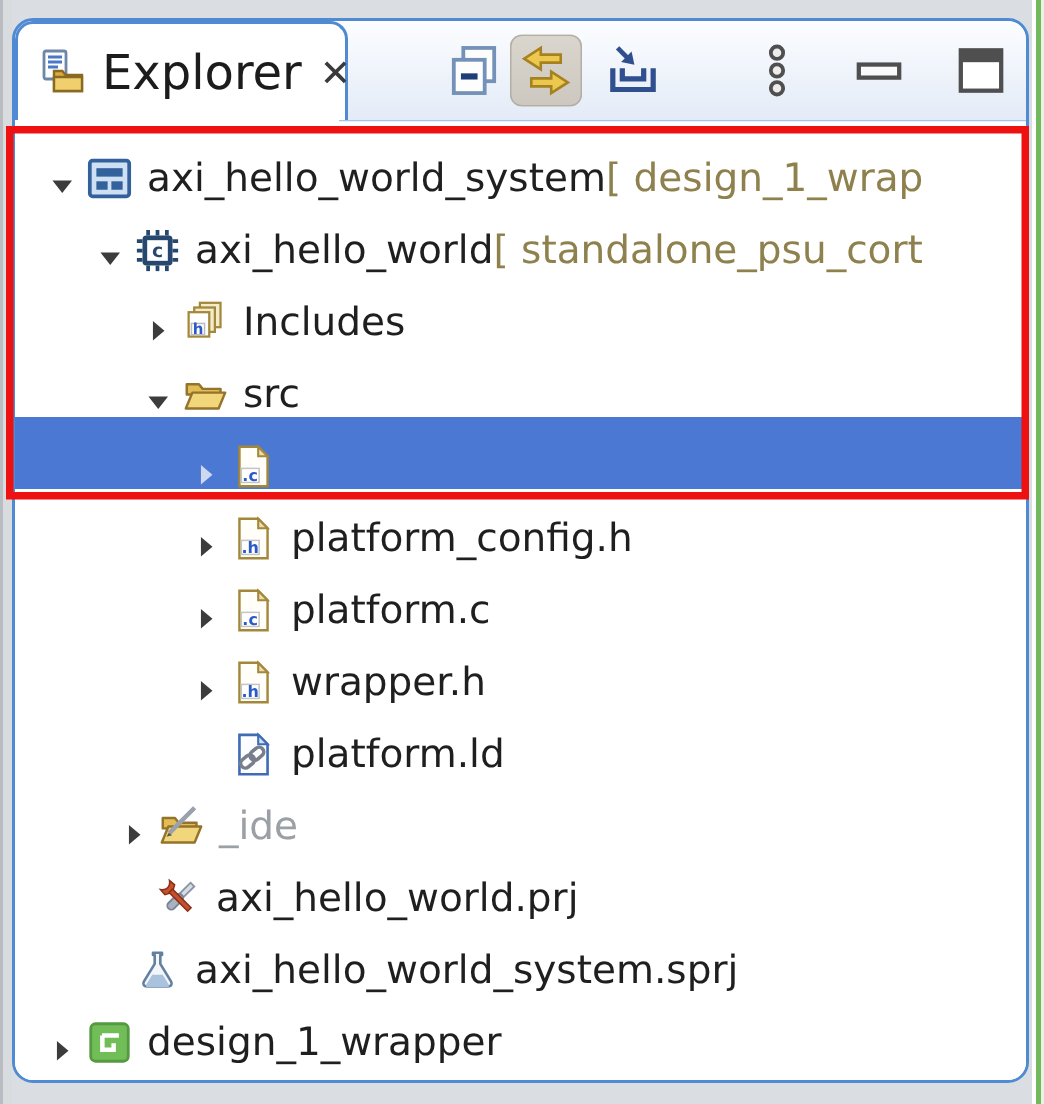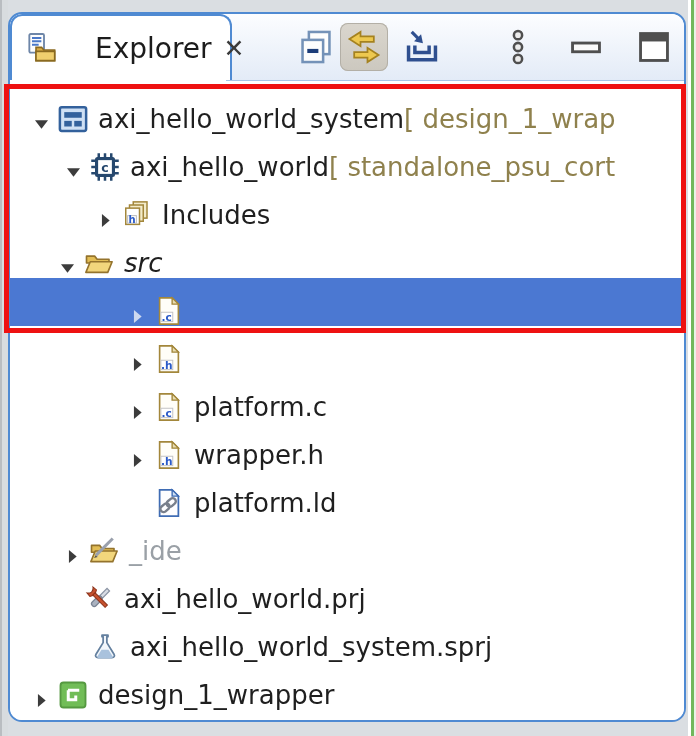--- a/index.html
+++ b/index.html
@@ -52,21 +52,21 @@
   .tb-ic svg{width:38px;height:38px;}
   .tab{
     position:absolute;left:0;top:0;width:222px;height:66px;
     box-sizing:border-box;background:#ffffff;
     border:2px solid var(--accent,#4f8ad2);border-bottom:none;
     border-radius:12px 12px 0 0;
     display:flex;align-items:center;padding-left:14px;z-index:2;
   }
   .tab-ic{display:flex;margin-right:10px;}
   .tab-ic svg{width:32px;height:32px;}
-  .tab-label{font-size:28px;color:#1c1c1c;margin-left:27px;}
+  .tab-label{font-size:32px;color:#1c1c1c;}
   .tab-close{font-size:25px;font-weight:bold;color:#3a3a3a;margin-left:12px;}
   .tree{
     position:absolute;left:0;top:66px;right:0;bottom:0;
     background:#ffffff;padding-top:6px;overflow:hidden;
   }
   .row{
     height:48px;display:flex;align-items:flex-end;
     white-space:nowrap;font-size:26px;color:var(--text,#1f1f1f);
     overflow:hidden;
   }
@@ -227,21 +227,21 @@
             <svg viewBox="0 0 24 24">
               <rect x="9" y="1.5" width="11" height="13" fill="#f3ebc9" stroke="#a3873b" stroke-width="1.2"></rect>
               <rect x="6" y="4" width="11" height="13" fill="#f3ebc9" stroke="#a3873b" stroke-width="1.2"></rect>
               <rect x="3" y="6.5" width="11" height="13" fill="#fff" stroke="#a3873b" stroke-width="1.2"></rect>
               <rect x="4.5" y="12.5" width="7" height="6" fill="#fff" stroke="#bbb" stroke-width="0.8"></rect>
               <text x="8" y="18" text-anchor="middle" font-size="8" font-weight="bold" fill="#2a5ac8" font-family="DejaVu Sans, sans-serif">h</text>
             </svg>
           </span>
           <span class="lbl">Includes</span>
         </div>
-        <div class="row" style="padding-left: 40px; font-style: italic;">
+        <div class="row" style="padding-left: 78px;">
           <span class="expander">
             <svg viewBox="0 0 16 16" width="19" height="19">
               <path d="M2.5 4.5 h11 l-5.5 7 z" fill="currentColor"></path>
             </svg>
           </span>
           <span class="node-ic">
             <svg viewBox="0 0 24 24">
               <path d="M2 6.5 h6.5 l2 2.5 H20 v3 H2 z" fill="#e2bd55" stroke="#94732c" stroke-width="1.3" stroke-linejoin="round"></path>
               <path d="M1.5 19.5 L5 11 h17.5 L19 19.5 z" fill="#f2d67c" stroke="#94732c" stroke-width="1.3" stroke-linejoin="round"></path>
             </svg>
@@ -270,20 +270,21 @@
             </svg>
           </span>
           <span class="node-ic">
             <svg viewBox="0 0 24 24">
               <path d="M4.5 1.5 h10 l5 5 v16 h-15 z" fill="#fffef8" stroke="#a3873b" stroke-width="1.3"></path>
               <path d="M14.5 1.5 l5 5 h-5 z" fill="#e9ddb0" stroke="#a3873b" stroke-width="1.1"></path>
               <rect x="5.5" y="13" width="9.5" height="7.5" fill="#fff" stroke="#c4c4c4" stroke-width="0.8"></rect>
               <text x="10.2" y="19.6" text-anchor="middle" font-size="8.5" font-weight="bold" fill="#2a5ac8" font-family="DejaVu Sans, sans-serif">.h</text>
             </svg>
           </span>
+          <span class="lbl">platform_config.h</span>
         </div>
         <div class="row" style="padding-left: 110px;">
           <span class="expander">
             <svg viewBox="0 0 16 16" width="19" height="19">
               <path d="M5 2.5 l6.5 5.5 -6.5 5.5 z" fill="currentColor"></path>
             </svg>
           </span>
           <span class="node-ic">
             <svg viewBox="0 0 24 24">
               <path d="M4.5 1.5 h10 l5 5 v16 h-15 z" fill="#fffef8" stroke="#a3873b" stroke-width="1.3"></path>
@@ -317,37 +318,37 @@
               <path d="M4.5 1.5 h10 l5 5 v16 h-15 z" fill="#fdfdff" stroke="#3f6cb4" stroke-width="1.4"></path>
               <path d="M14.5 1.5 l5 5 h-5 z" fill="#cfe0f4" stroke="#3f6cb4" stroke-width="1.1"></path>
               <g transform="rotate(-40 11.5 13.5)" fill="none" stroke="#787f8c" stroke-width="1.9">
                 <rect x="4" y="11" width="8" height="5" rx="2.5"></rect>
                 <rect x="10.5" y="11" width="8" height="5" rx="2.5"></rect>
               </g>
             </svg>
           </span>
           <span class="lbl">platform.ld</span>
         </div>
-        <div class="row muted" style="padding-left: 45px;">
+        <div class="row muted" style="padding-left: 62px;">
           <span class="expander">
             <svg viewBox="0 0 16 16" width="19" height="19">
               <path d="M5 2.5 l6.5 5.5 -6.5 5.5 z" fill="currentColor"></path>
             </svg>
           </span>
           <span class="node-ic">
             <svg viewBox="0 0 24 24">
               <path d="M2 7.5 h6.5 l2 2.5 H20 v3 H2 z" fill="#e2bd55" stroke="#94732c" stroke-width="1.3" stroke-linejoin="round"></path>
               <path d="M1.5 20.5 L5 12 h17.5 L19 20.5 z" fill="#f2d67c" stroke="#94732c" stroke-width="1.3" stroke-linejoin="round"></path>
               <line x1="5.5" y1="15.5" x2="19" y2="2" stroke="#9aa0ac" stroke-width="2.4"></line>
               <path d="M4 17.5 l1.2 -2.2 1.8 1.4 z" fill="#555"></path>
             </svg>
           </span>
           <span class="lbl">_ide</span>
         </div>
-        <div class="row" style="padding-left: 40px;">
+        <div class="row" style="padding-left: 60px;">
           <span class="expander"></span>
           <span class="node-ic">
             <svg viewBox="0 0 24 24">
               <g transform="rotate(45 12 12)">
                 <rect x="10.6" y="1.5" width="2.8" height="8" fill="#d8dce4" stroke="#8a93a3" stroke-width="1"></rect>
                 <rect x="9.9" y="9.5" width="4.2" height="10" rx="2" fill="#aab2c0" stroke="#7a8494" stroke-width="1"></rect>
               </g>
               <g transform="rotate(-45 12 12)">
                 <path d="M8.6 1.8 c1.9 2.7 4.9 2.7 6.8 0 l0.3 3.6 -3.7 2 -3.7 -2 z" fill="#c6512e" stroke="#8a3018" stroke-width="0.8"></path>
                 <rect x="10.7" y="6.2" width="2.6" height="14" fill="#c6512e" stroke="#8a3018" stroke-width="0.8"></rect>

